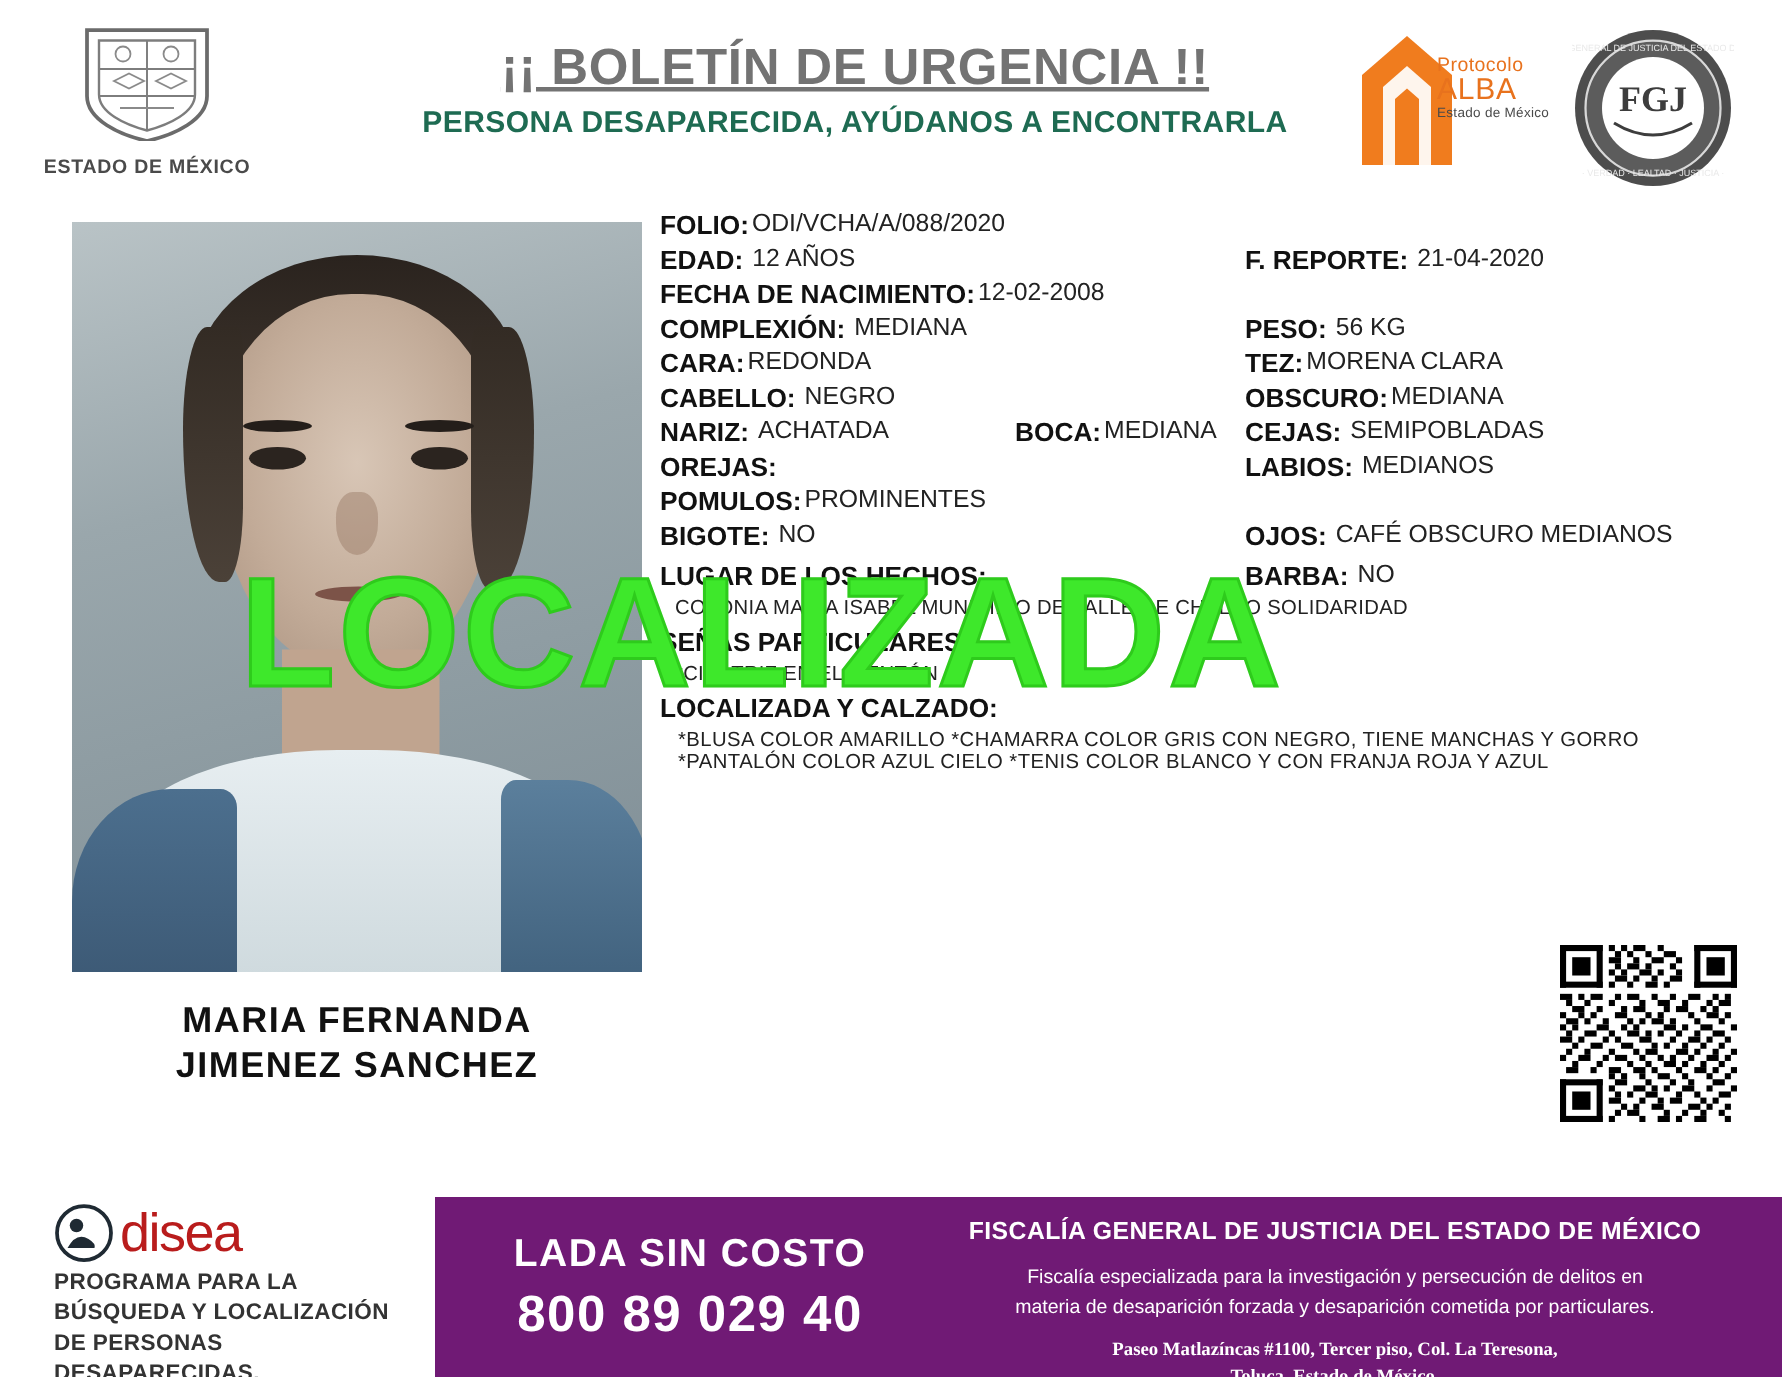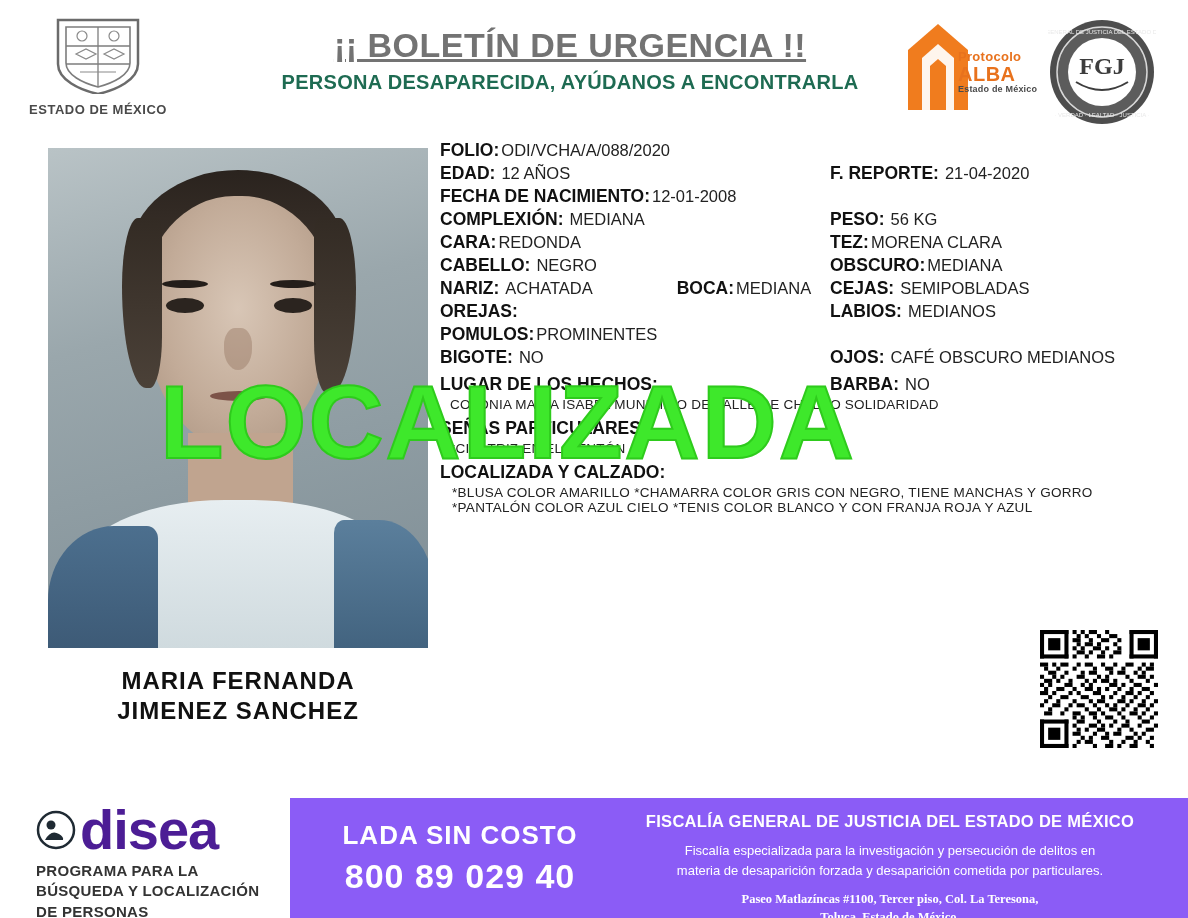--- a/index.html
+++ b/index.html
@@ -38,22 +38,22 @@
     font-size:20px; font-weight:bold; color:#1e6b52;
     letter-spacing:.3px; margin-top:6px; white-space:nowrap;
   }
   .alba-logo {
     position:absolute; left:900px; top:20px; width:140px; height:95px;
   }
   .alba-arrow {
     position:absolute; left:0; top:2px; width:78px; height:88px;
   }
   .alba-text {
-    position:absolute; left:58px; top:30px; color:#e8721d;
-    font-weight:bold; line-height:1.05;
+    position:absolute; left:58px; top:16px; color:#e8721d;
+    font-weight:normal; line-height:1.05;
   }
   .alba-text .t1 { font-size:13px; letter-spacing:.3px; }
   .alba-text .t2 { font-size:20px; letter-spacing:.5px; }
   .alba-text .t3 { font-size:9px; color:#4a4a4a; letter-spacing:.2px; }
   .fgj-logo {
     position:absolute; left:1048px; top:18px;
     width:108px; height:108px;
   }
 
   
@@ -128,21 +128,21 @@
     letter-spacing:1px; color:#111;
   }
 
   
   .data { position:absolute; left:440px; top:140px; width:720px; }
   .row { display:flex; align-items:baseline; margin-bottom:2px; }
   .col-l { width:390px; }
   .col-r { width:330px; }
   .lbl { font-weight:bold; font-size:17.5px; color:#111; }
   .val { font-size:16.5px; color:#222; }
-  .pair { display:flex; align-items:center; gap:6px; white-space:nowrap; }
+  .pair { display:flex; align-items:flex-start; gap:6px; white-space:nowrap; }
   .pair.tight { gap:2px; }
   .full { margin-top:6px; }
   .sub { font-size:13.5px; color:#222; margin-left:10px; letter-spacing:.2px; }
   .sub2 { font-size:13.5px; color:#222; margin-left:12px; letter-spacing:.3px; }
 
   
   .stamp {
     position:absolute; left:160px; top:370px;
     font-size:104px; font-weight:bold; letter-spacing:2px;
     color:#3ee82b;
@@ -154,34 +154,34 @@
 
   
   .qr { position:absolute; left:1040px; top:630px; width:118px; height:118px; }
 
   
   .footer { position:absolute; left:0; top:798px; width:1188px; height:120px; }
   .disea { position:absolute; left:36px; top:4px; width:250px; }
   .disea-top { display:flex; align-items:center; gap:4px; }
   .disea-mark { width:40px; height:40px; }
   .disea-word {
-    font-size:56px; font-weight:bold; color:#4c1d95; letter-spacing:-1px;
+    font-size:36px; font-weight:normal; color:#b91c1c; letter-spacing:-1px;
     line-height:1;
   }
   .disea-sub {
     font-size:15px; font-weight:bold; color:#333; letter-spacing:.3px;
     margin-top:3px; line-height:1.35;
   }
   .disea-phone {
     font-size:25px; font-weight:bold; color:#1f2a33; margin-top:6px;
     letter-spacing:.5px;
   }
   .grey-panel {
     position:absolute; left:290px; top:0; width:898px; height:120px;
-    background:#8b5cf6; color:#fff;
+    background:#701a75; color:#fff;
   }
   .lada { position:absolute; left:20px; top:22px; width:300px; text-align:center; }
   .lada-t { font-size:26px; font-weight:bold; letter-spacing:1px; }
   .lada-n { font-size:34px; font-weight:bold; letter-spacing:1px; margin-top:6px; }
   .fgj-text { position:absolute; left:320px; top:14px; width:560px; text-align:center; }
   .fgj-t1 { font-size:16.5px; font-weight:bold; letter-spacing:.3px; }
   .fgj-t2 { font-size:13px; margin-top:10px; line-height:1.5; }
   .fgj-t3 { font-size:12.5px; font-weight:bold; margin-top:10px; line-height:1.45;
             font-family:"Liberation Serif", serif; }
 </style>
@@ -274,21 +274,21 @@
     </div>
     <div class="col-r pair">
       <span class="lbl">F. REPORTE:</span>
       <span class="val">21-04-2020</span>
     </div>
   </div>
 
   <div class="row">
     <div class="col-l pair tight">
       <span class="lbl">FECHA DE NACIMIENTO:</span>
-      <span class="val">12-01-2008</span>
+      <span class="val">12-02-2008</span>
     </div>
   </div>
 
 
   <div class="row">
     <div class="col-l pair">
       <span class="lbl">COMPLEXIÓN:</span>
       <span class="val">MEDIANA</span>
     </div>
     <div class="col-r pair">

